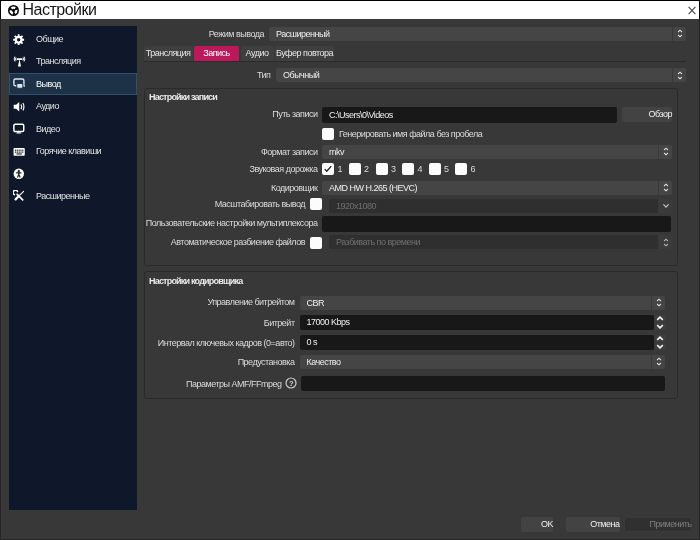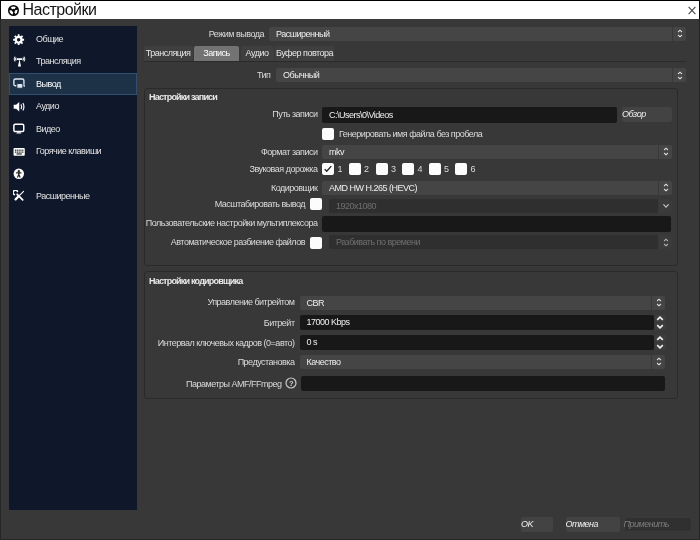--- a/index.html
+++ b/index.html
@@ -22,25 +22,25 @@
   
   .lbl{position:absolute;white-space:nowrap;color:#dcdcdc;}
   .combo{position:absolute;background:#454546;border-radius:2px;color:#efefef;white-space:nowrap;}
   .combo .ct{position:absolute;left:7px;top:0;bottom:0;display:flex;align-items:center;}
   .combo .gap{position:absolute;right:13px;top:0;bottom:0;width:1.5px;background:#383838;}
   .combo .sp{position:absolute;right:0;top:0;bottom:0;width:13px;display:flex;align-items:center;justify-content:center;}
   .combo.dis{background:#2f2f30;color:#6f6f70;}
   .combo.dis .sp{background:#3b3b3c;border-radius:0 2px 2px 0;}
   .input{position:absolute;background:#181819;border-radius:2px;color:#f0f0f0;white-space:nowrap;}
   .input .ct{position:absolute;left:7px;top:0;bottom:0;display:flex;align-items:center;}
-  .btn{position:absolute;background:#434344;border-radius:2px;color:#f0f0f0;text-align:left;font-style:italic;}
+  .btn{position:absolute;background:#434344;border-radius:2px;color:#f0f0f0;text-align:right;}
   .btn.dis{background:#303031;color:#7e7e7f;box-shadow:inset 0 0 0 1px #3a3a3b;}
   .tab{position:absolute;top:46px;height:15px;background:#3f3f40;border-radius:2px 2px 0 0;
        color:#e6e6e6;text-align:center;line-height:15px;}
-  .tab.sel{background:#737373;color:#fff;height:16px;}
+  .tab.sel{background:#be185d;color:#fff;height:16px;}
   .gbox{position:absolute;border:1px solid #2a2a2b;border-radius:3px;box-sizing:border-box;}
   .gtitle{position:absolute;font-weight:bold;color:#e9e9e9;white-space:nowrap;}
   .check{position:absolute;width:12px;height:12px;background:#fcfcfc;border-radius:2px;}
   .spinb{position:absolute;width:11px;height:7.2px;background:#3e3e3f;border-radius:2px;
          display:flex;align-items:center;justify-content:center;}
 </style></head>
 <body>
 <div id="win">
 
   <div id="side">

